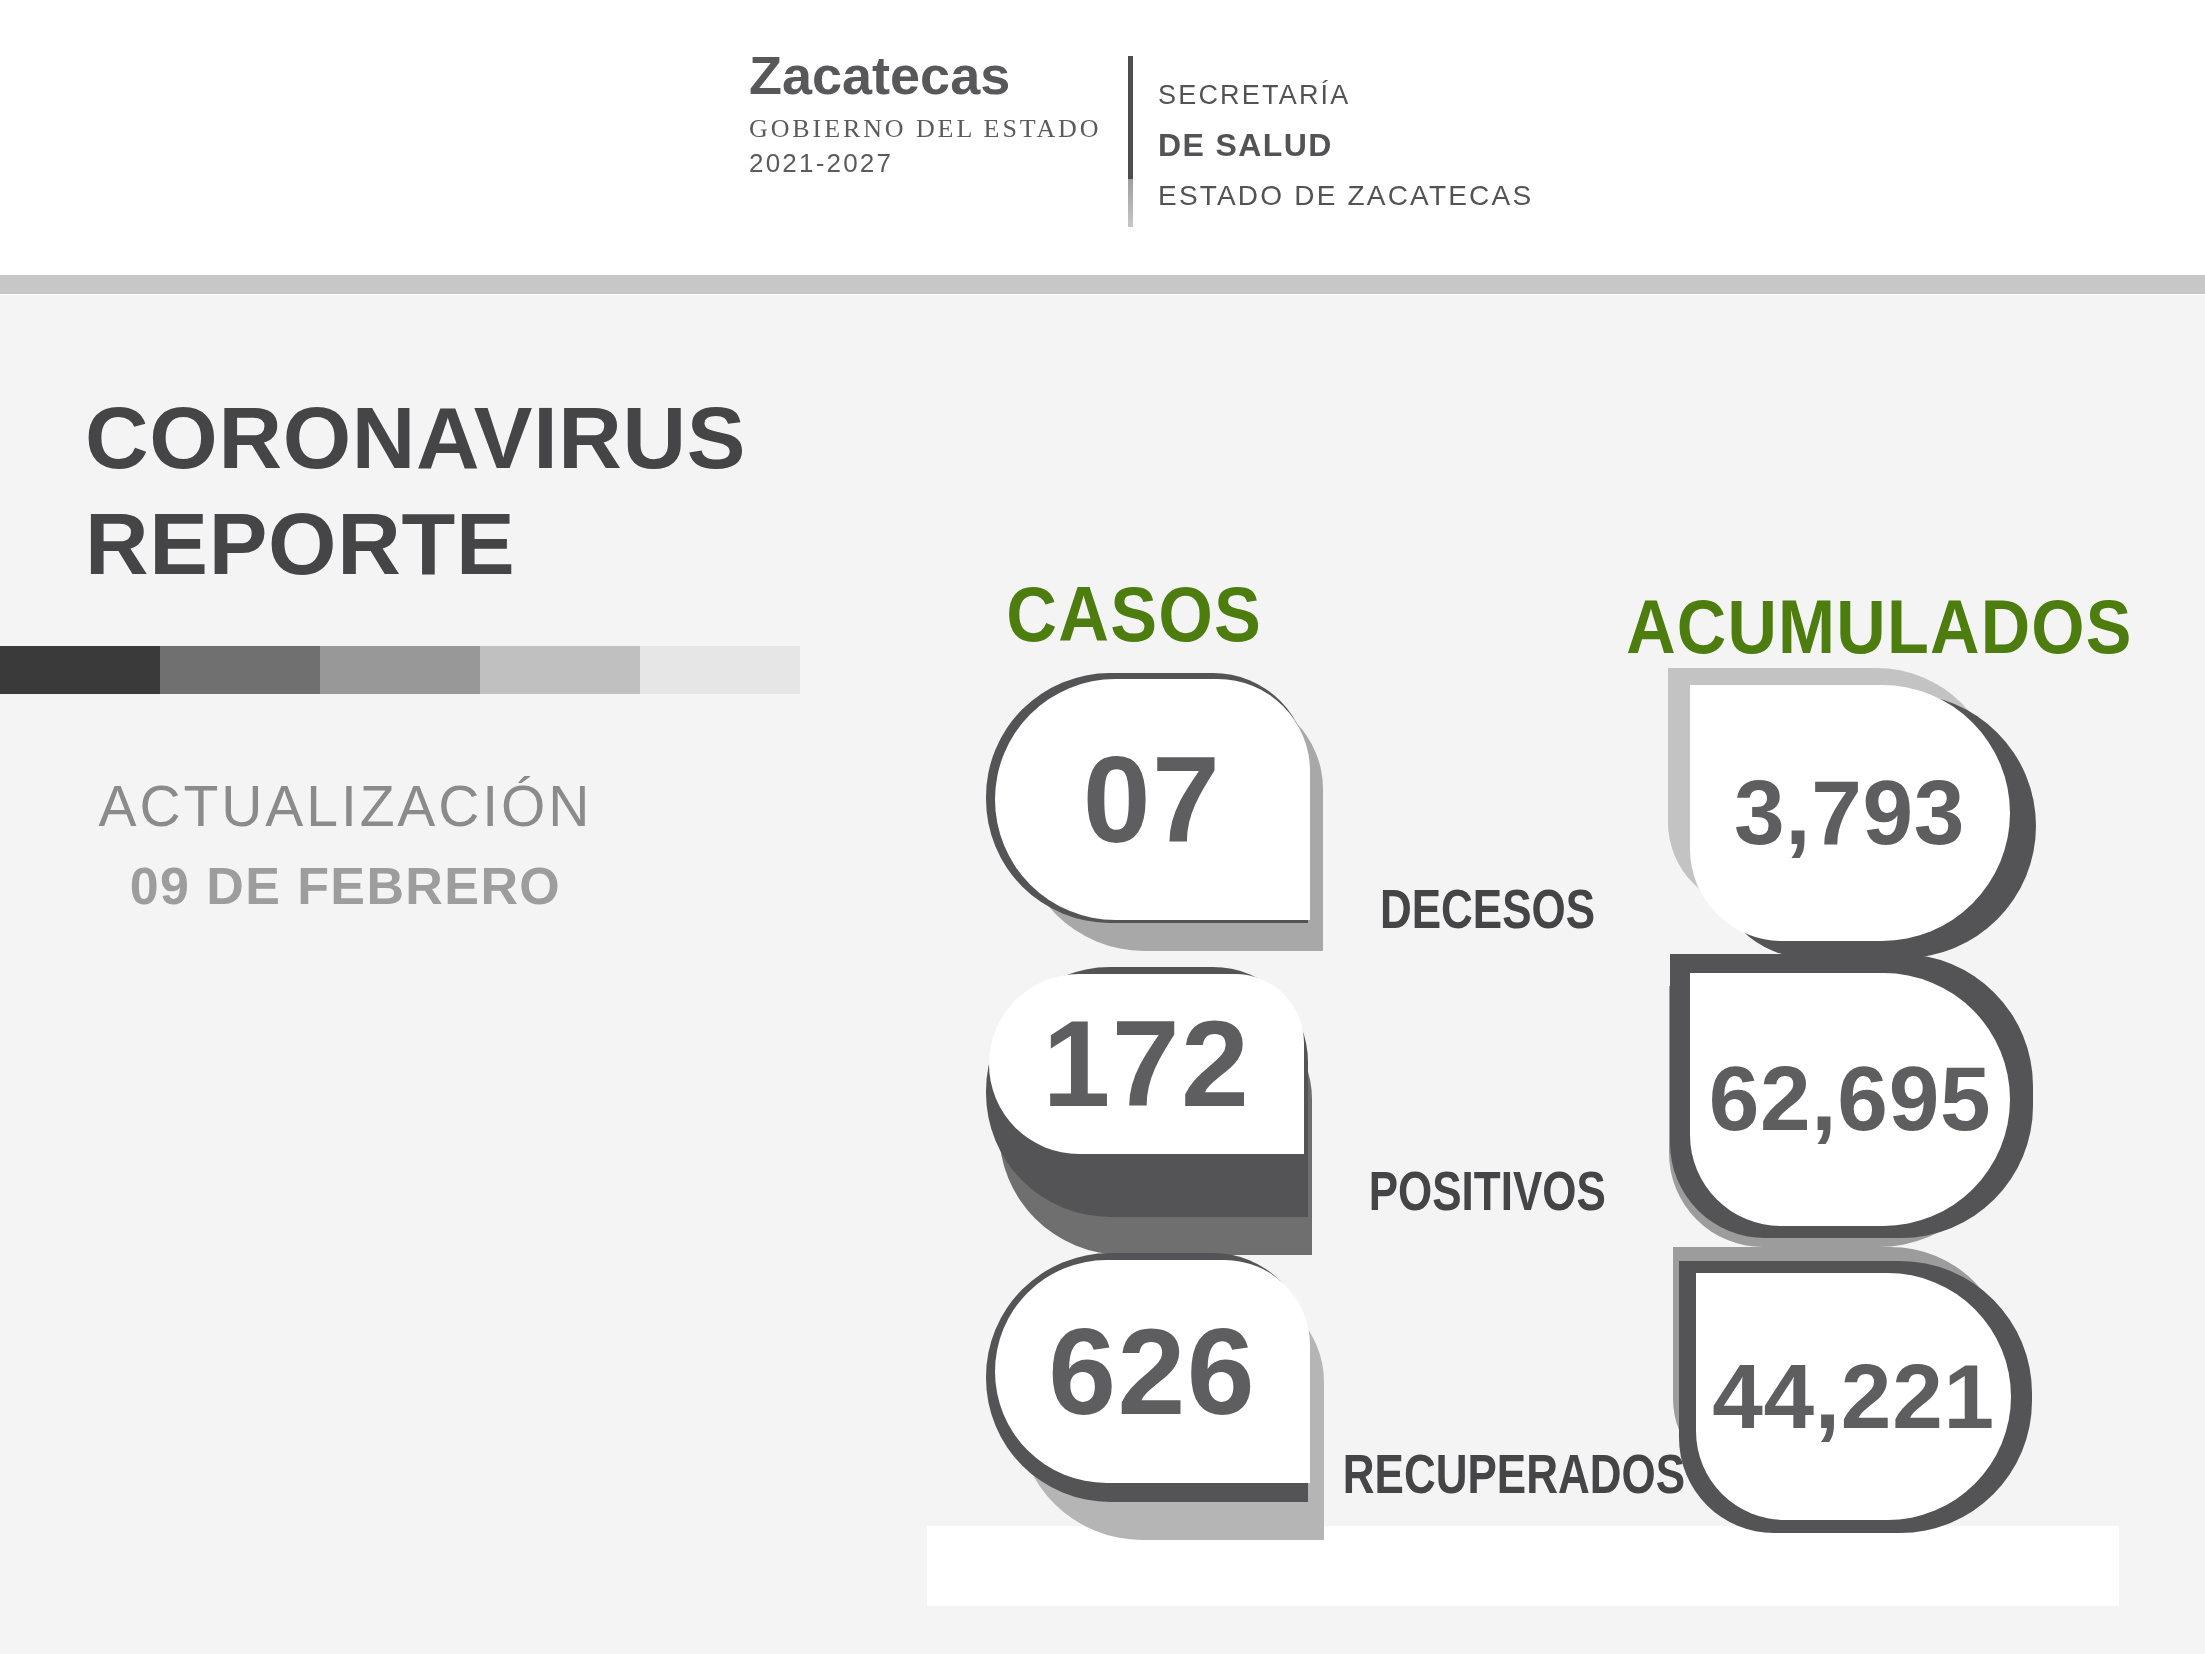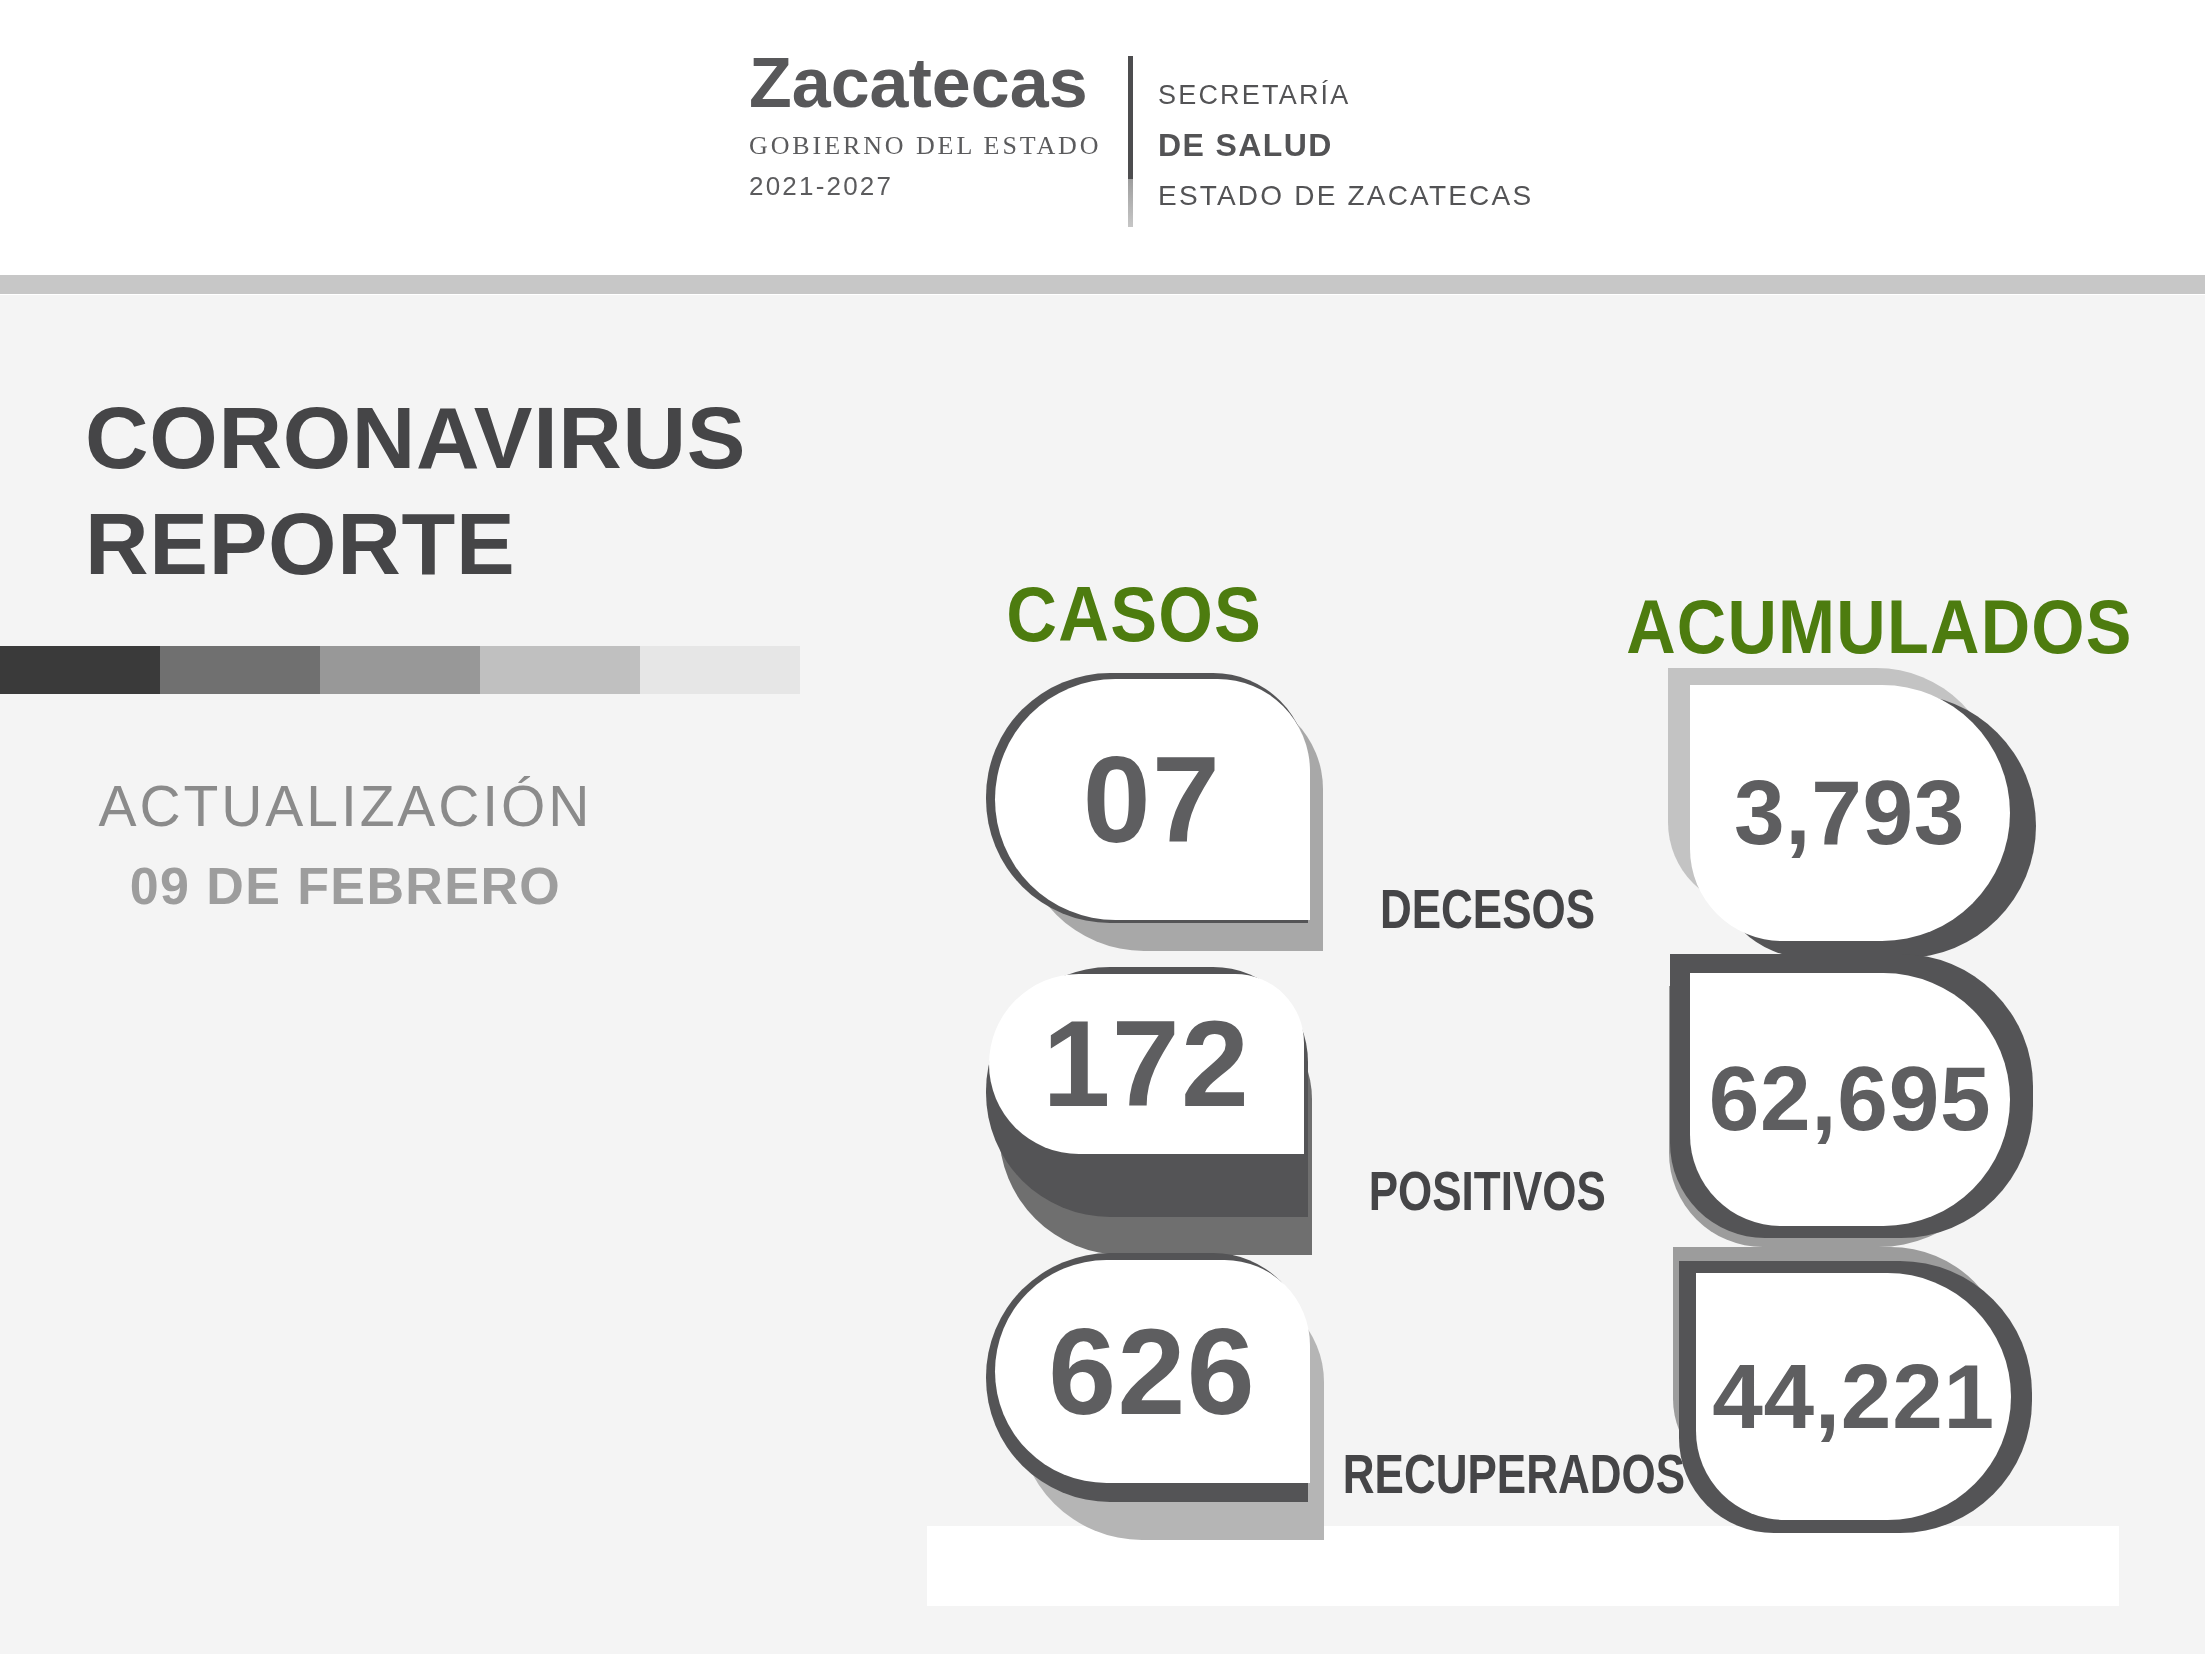--- a/index.html
+++ b/index.html
@@ -2,23 +2,23 @@
 <html lang="es" style="font-size:11.5px"><head>
 <meta charset="utf-8">
 <style>
   html,body{margin:0;padding:0;background:#ffffff;}
   body{width:2205px;height:1654px;position:relative;overflow:hidden;
        font-family:"Liberation Sans",sans-serif;-webkit-font-smoothing:antialiased;}
   .abs{position:absolute;}
 
   
   .brand-left{left:749px;top:47px;width:374px;color:#59595b;}
-  .brand-name{font-size:70px;font-weight:700;letter-spacing:0px;line-height:1.05;color:#58585a;}
+  .brand-name{font-size:54px;font-weight:700;letter-spacing:0px;line-height:1.05;color:#58585a;}
   .brand-sub1{font-size:26px;font-weight:400;letter-spacing:2.9px;margin-top:10px;color:#5b5b5d;font-family:Liberation Serif, serif;}
-  .brand-sub2{font-size:26px;font-weight:400;letter-spacing:2.2px;margin-top:10px;color:#5b5b5d;}
+  .brand-sub2{font-size:26px;font-weight:400;letter-spacing:2.2px;margin-top:4px;color:#5b5b5d;}
   .brand-divider{left:1128px;top:56px;width:5px;height:171px;
        background:linear-gradient(#4d4d4f 0%,#4d4d4f 72%,#9e9e9e 72%,#c6c6c6 100%);}
   .brand-right{left:1158px;top:80px;color:#535355;}
   .agency-1{font-size:27px;font-weight:400;letter-spacing:2.2px;}
   .agency-2{font-size:32px;font-weight:700;letter-spacing:1.4px;margin-top:16px;}
   .agency-3{font-size:28px;font-weight:400;letter-spacing:2.2px;margin-top:16px;}
 
   .top-divider-bar{left:0;top:275px;width:2205px;height:19.4px;background:#c7c7c7;}
 
   

